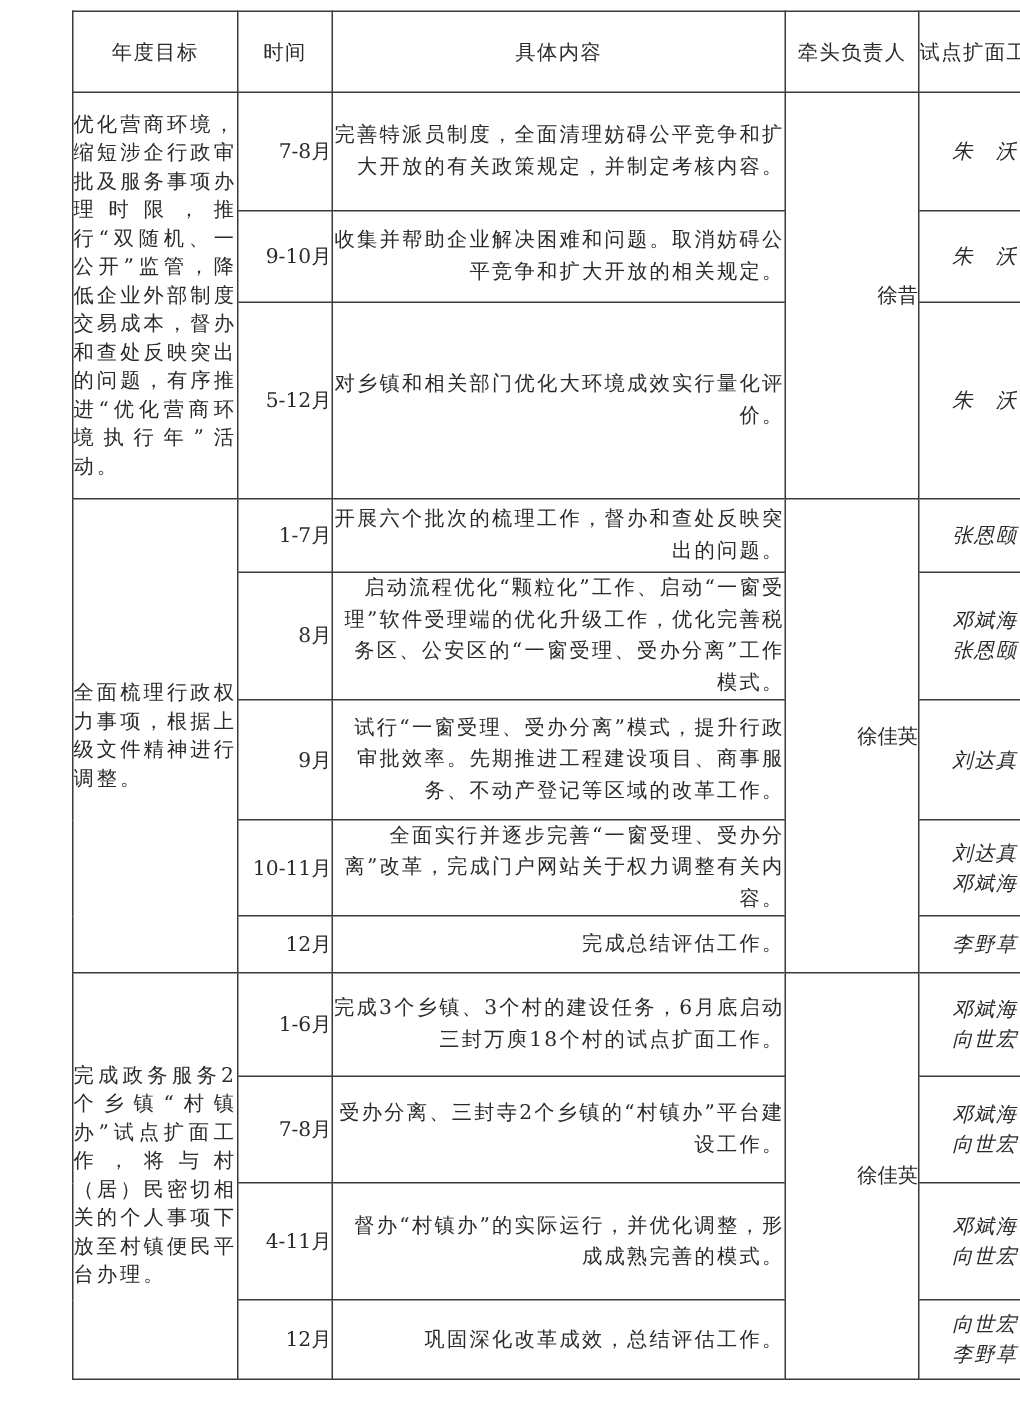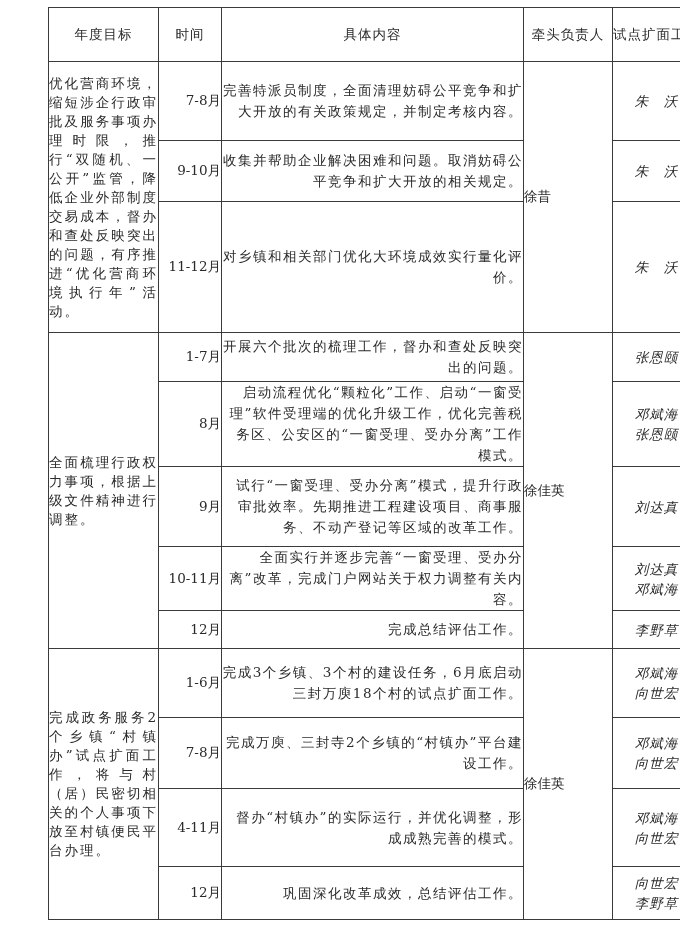--- a/index.html
+++ b/index.html
@@ -5,21 +5,21 @@
   html, body { margin: 0; padding: 0; background: #ffffff; }
   body { width: 680px; height: 945px; position: relative; overflow: hidden;
          font-family: "DejaVu Serif", "Liberation Serif", serif; color: #2a2a2a; }
   table.plan { position: absolute; left: 12px; top: 7px; width: 652px;
          border-collapse: collapse; table-layout: fixed; font-size: 13.5px; margin-left: 36px; }
   table.plan td, table.plan th { border: 1.5px solid #3a3a3a; padding: 0; vertical-align: middle; font-weight: normal; }
   th { text-align: center; letter-spacing: 1px; }
   td.goal { text-align: left; padding: 4px 4px 4px 5px; line-height: 19px; letter-spacing: 2px; text-align: justify; vertical-align: middle; }
   td.time { text-align: right; }
   td.content { text-align: right; padding: 2px 4px; line-height: 21px; letter-spacing: 1.5px; }
-  td.lead { text-align: left; }
+  td.lead { text-align: right; }
   td.owner { text-align: center; line-height: 20px; letter-spacing: 1px; }
   .owner-line { display: block; font-style: italic; }
 </style>
 </head>
 <body>
 
 <table class="plan">
   <colgroup>
     <col style="width:110px">
     <col style="width:63px">
@@ -48,21 +48,21 @@
         </td>
     </tr>
     <tr style="height:61px">
       <td class="time">9-10月</td>
       <td class="content">收集并帮助企业解决困难和问题。取消妨碍公平竞争和扩大开放的相关规定。</td>
       <td class="owner">
           <span class="owner-line">朱　沃</span>
         </td>
     </tr>
     <tr style="height:131px">
-      <td class="time">11-12月</td>
+      <td class="time">5-12月</td>
       <td class="content">对乡镇和相关部门优化大环境成效实行量化评价。</td>
       <td class="owner">
           <span class="owner-line">朱　沃</span>
         </td>
     </tr>
 
     <tr style="height:49px">
       <td class="goal" rowspan="5">全面梳理行政权力事项，根据上级文件精神进行调整。</td>
       <td class="time">1-7月</td>
       <td class="content">开展六个批次的梳理工作，督办和查处反映突出的问题。</td>
@@ -107,21 +107,21 @@
       <td class="time">1-6月</td>
       <td class="content">完成3个乡镇、3个村的建设任务，6月底启动三封万庾18个村的试点扩面工作。</td>
       <td class="lead" rowspan="4">徐佳英</td>
       <td class="owner">
         <span class="owner-line">邓斌海</span>
         <span class="owner-line">向世宏</span>
       </td>
     </tr>
     <tr style="height:71px">
       <td class="time">7-8月</td>
-      <td class="content">完成万庾、三封寺2个乡镇的“村镇办”平台建设工作。</td>
+      <td class="content">受办分离、三封寺2个乡镇的“村镇办”平台建设工作。</td>
       <td class="owner">
         <span class="owner-line">邓斌海</span>
         <span class="owner-line">向世宏</span>
       </td>
     </tr>
     <tr style="height:78px">
       <td class="time">4-11月</td>
       <td class="content">督办“村镇办”的实际运行，并优化调整，形成成熟完善的模式。</td>
       <td class="owner">
         <span class="owner-line">邓斌海</span>

